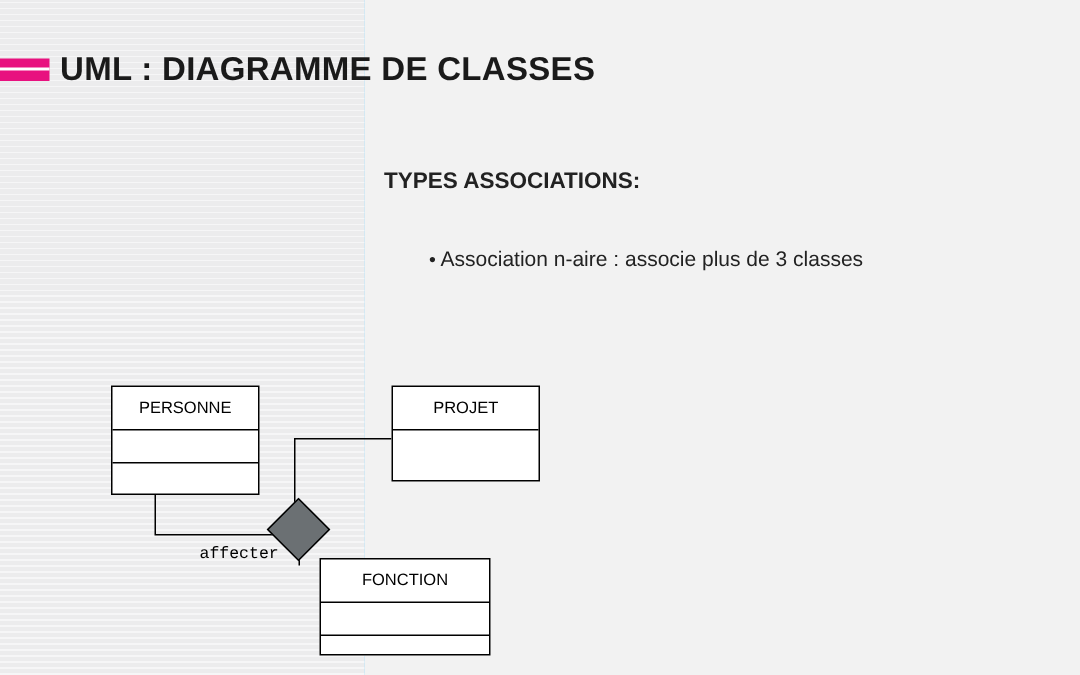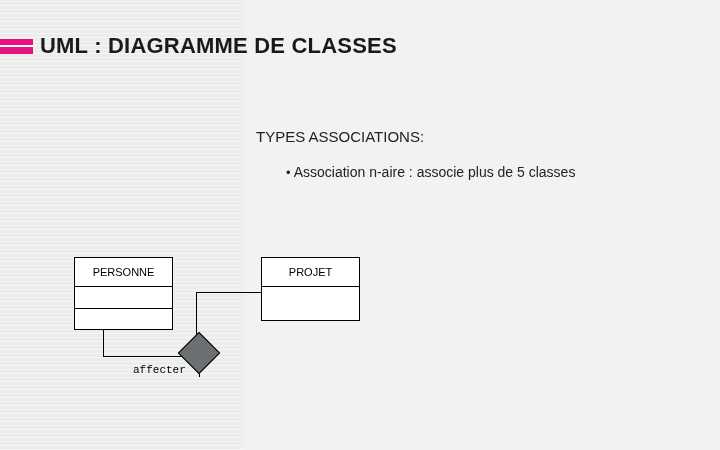--- a/index.html
+++ b/index.html
@@ -68,23 +68,23 @@
     top: 33px;
     font-size: 22px;
     font-weight: bold;
     color: #1a1a1a;
     letter-spacing: 0.2px;
     white-space: nowrap;
   }
   .subtitle {
     position: absolute;
     left: 256px;
-    top: 128px;
+    top: 112px;
     font-size: 15px;
-    font-weight: normal;
+    font-weight: bold;
     color: #222222;
     white-space: nowrap;
   }
   .bullet-block {
     position: absolute;
     left: 286px;
     top: 162px;
     width: 350px;
     font-size: 14px;
     color: #222222;
@@ -165,21 +165,21 @@
 
   <div class="pink-tab"></div>
   <div class="pink-tab-line"></div>
 
   <div class="title">UML : DIAGRAMME DE CLASSES</div>
 
   <div class="subtitle">TYPES ASSOCIATIONS:</div>
 
   <div class="bullet-block">
     <span class="bullet-dot">•</span>
-    <span class="bullet-strong">Association n-aire :</span><span> associe plus de 5 classes</span>
+    <span class="bullet-strong">Association n-aire :</span><span> associe plus de 3 classes</span>
   </div>
 
   <div class="uml">
 
     <div class="link" style="left:103px; top:330px; width:1px; height:26px;"></div>
     <div class="link" style="left:103px; top:356px; width:80px; height:1px;"></div>
 
     <div class="link" style="left:196px; top:292px; width:65px; height:1px;"></div>
     <div class="link" style="left:196px; top:292px; width:1px; height:47px;"></div>
 
@@ -189,20 +189,25 @@
       <div class="cname">PERSONNE</div>
       <div class="crow"></div>
       <div class="crow last"></div>
     </div>
 
     <div class="uml-class cls-projet">
       <div class="cname">PROJET</div>
       <div class="crow last"></div>
     </div>
 
+    <div class="uml-class cls-fonction">
+      <div class="cname">FONCTION</div>
+      <div class="crow"></div>
+      <div class="crow last"></div>
+    </div>
 
     <div class="diamond" style="left:184px; top:338px;"></div>
 
     <div class="assoc-label" style="left:133px; top:364px;">affecter</div>
 
   </div>
 
 </div>
 
 </body></html>

